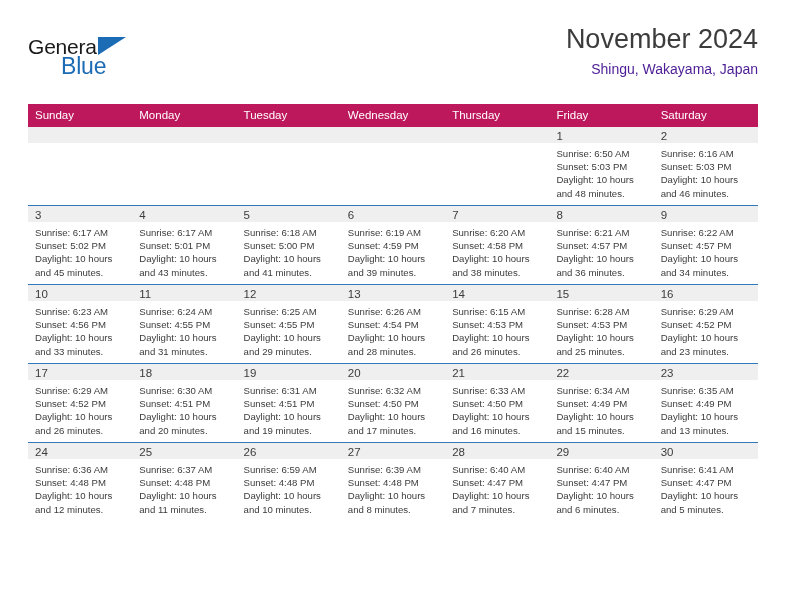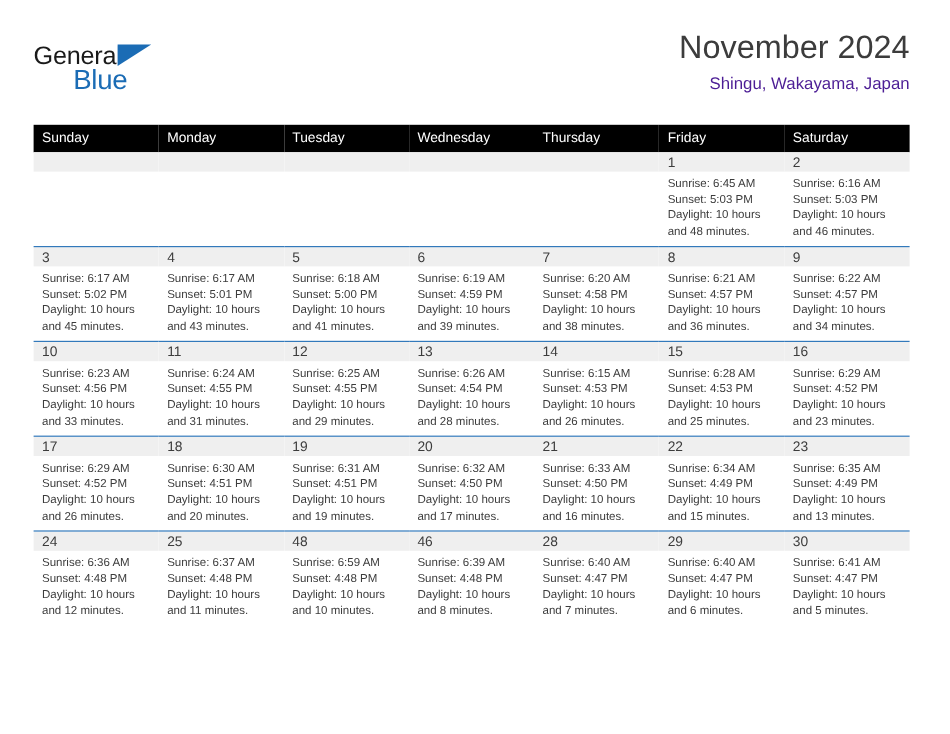--- a/index.html
+++ b/index.html
@@ -90,21 +90,21 @@
   
   .calendar {
     position: absolute;
     left: 28px;
     top: 104px;
     width: 730px;
     border-collapse: collapse;
     table-layout: fixed;
   }
   .calendar th {
-    background: #000000;
+    background: #be185d;
     color: #ffffff;
     font-size: 11.5px;
     font-weight: normal;
     text-align: left;
     padding: 5px 0 6px 7px;
     border: none;
     height: 12px;
   }
   .calendar td {
     vertical-align: top;
@@ -201,21 +201,21 @@
             <div class="daynum-band"></div>
             <div class="cell-body"></div>
           </td>
           <td class="empty">
             <div class="daynum-band"></div>
             <div class="cell-body"></div>
           </td>
           <td>
             <div class="daynum-band">1</div>
             <div class="cell-body">
-              <div>Sunrise: 6:45 AM</div>
+              <div>Sunrise: 6:50 AM</div>
               <div>Sunset: 5:03 PM</div>
               <div>Daylight: 10 hours</div>
               <div>and 48 minutes.</div>
             </div>
           </td>
           <td>
             <div class="daynum-band">2</div>
             <div class="cell-body">
               <div>Sunrise: 6:16 AM</div>
               <div>Sunset: 5:03 PM</div>
@@ -432,30 +432,30 @@
           <td>
             <div class="daynum-band">25</div>
             <div class="cell-body">
               <div>Sunrise: 6:37 AM</div>
               <div>Sunset: 4:48 PM</div>
               <div>Daylight: 10 hours</div>
               <div>and 11 minutes.</div>
             </div>
           </td>
           <td>
-            <div class="daynum-band">48</div>
+            <div class="daynum-band">26</div>
             <div class="cell-body">
               <div>Sunrise: 6:59 AM</div>
               <div>Sunset: 4:48 PM</div>
               <div>Daylight: 10 hours</div>
               <div>and 10 minutes.</div>
             </div>
           </td>
           <td>
-            <div class="daynum-band">46</div>
+            <div class="daynum-band">27</div>
             <div class="cell-body">
               <div>Sunrise: 6:39 AM</div>
               <div>Sunset: 4:48 PM</div>
               <div>Daylight: 10 hours</div>
               <div>and 8 minutes.</div>
             </div>
           </td>
           <td>
             <div class="daynum-band">28</div>
             <div class="cell-body">

